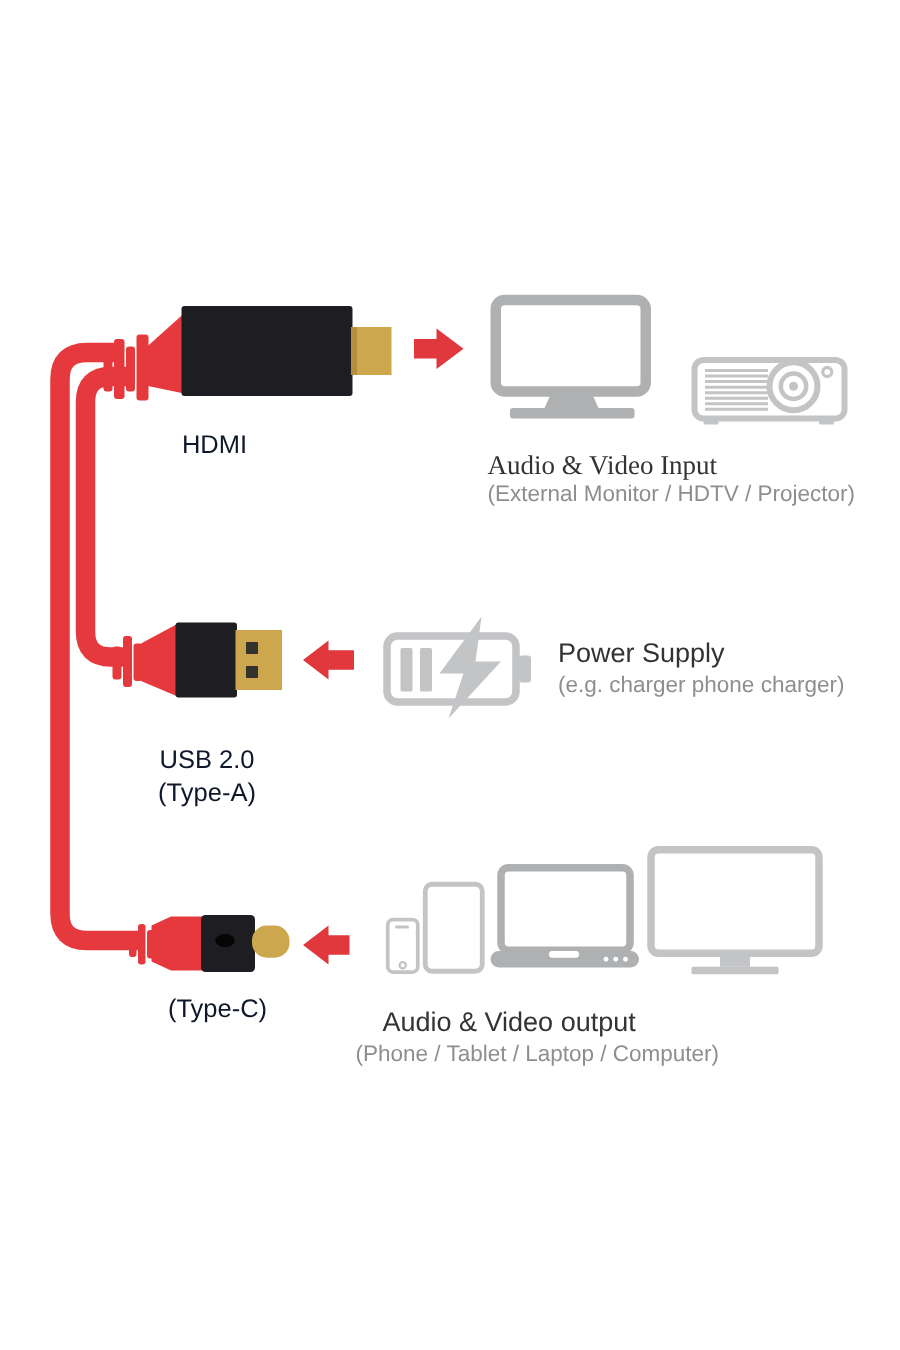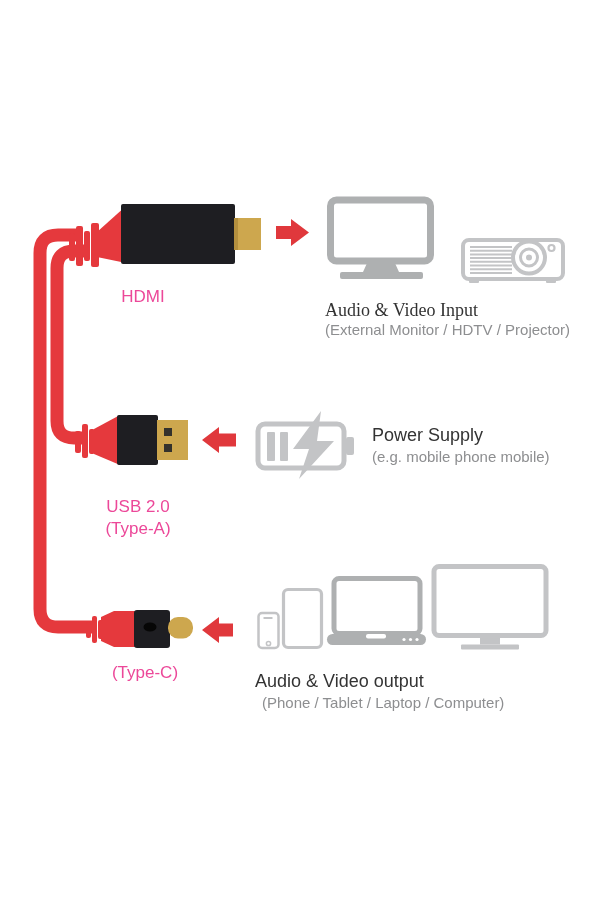--- a/index.html
+++ b/index.html
@@ -4,21 +4,21 @@
 <style>
   html,body { margin:0; padding:0; background:#fff; }
   .canvas {
     position:relative; width:600px; height:900px;
     background:var(--background,#fff);
     font-family:"Liberation Sans", sans-serif;
     overflow:hidden;
   }
   .layer { position:absolute; left:0; top:0; }
   .txt { position:absolute; white-space:nowrap; }
-  .connector-label { font-size:17px; line-height:22px; color:#ec4899; text-align:center; }
+  .connector-label { font-size:17px; line-height:22px; color:#0f172a; text-align:center; }
   .connector-label span { display:block; }
   .title { font-size:18px; font-weight:500; color:var(--title-text,#333); }
   .subtitle { font-size:15px; color:var(--subtitle-text,#8d8d8d); }
 
   
   .cable { fill:none; stroke:var(--cable-red); stroke-width:13; }
   .red  { fill:var(--cable-red); }
   .black-part { fill:var(--connector-black); }
   .gold { fill:var(--gold); }
   .gold-dark { fill:#b38f3e; }
@@ -145,21 +145,21 @@
     <span>HDMI</span>
   </div>
   <div class="txt title" style="left:325px; top:300px;font-family:Liberation Serif, serif;">Audio &amp; Video Input</div>
   <div class="txt subtitle" style="left:325px; top:321px;text-align:right;">(External Monitor / HDTV / Projector)</div>
 
   <div class="txt connector-label" style="left:78px; top:496px; width:120px;">
     <span>USB 2.0</span>
     <span>(Type-A)</span>
   </div>
   <div class="txt title" style="left:372px; top:425px;">Power Supply</div>
-  <div class="txt subtitle" style="left:372px; top:448px;">(e.g. mobile phone mobile)</div>
+  <div class="txt subtitle" style="left:372px; top:448px;">(e.g. charger phone charger)</div>
 
   <div class="txt connector-label" style="left:85px; top:662px; width:120px;">
     <span>(Type-C)</span>
   </div>
   <div class="txt title" style="left:255px; top:671px;">Audio &amp; Video output</div>
-  <div class="txt subtitle" style="left:262px; top:694px;">(Phone / Tablet / Laptop / Computer)</div>
+  <div class="txt subtitle" style="left:237px; top:694px;">(Phone / Tablet / Laptop / Computer)</div>
 
 </div>
 
 </body></html>

